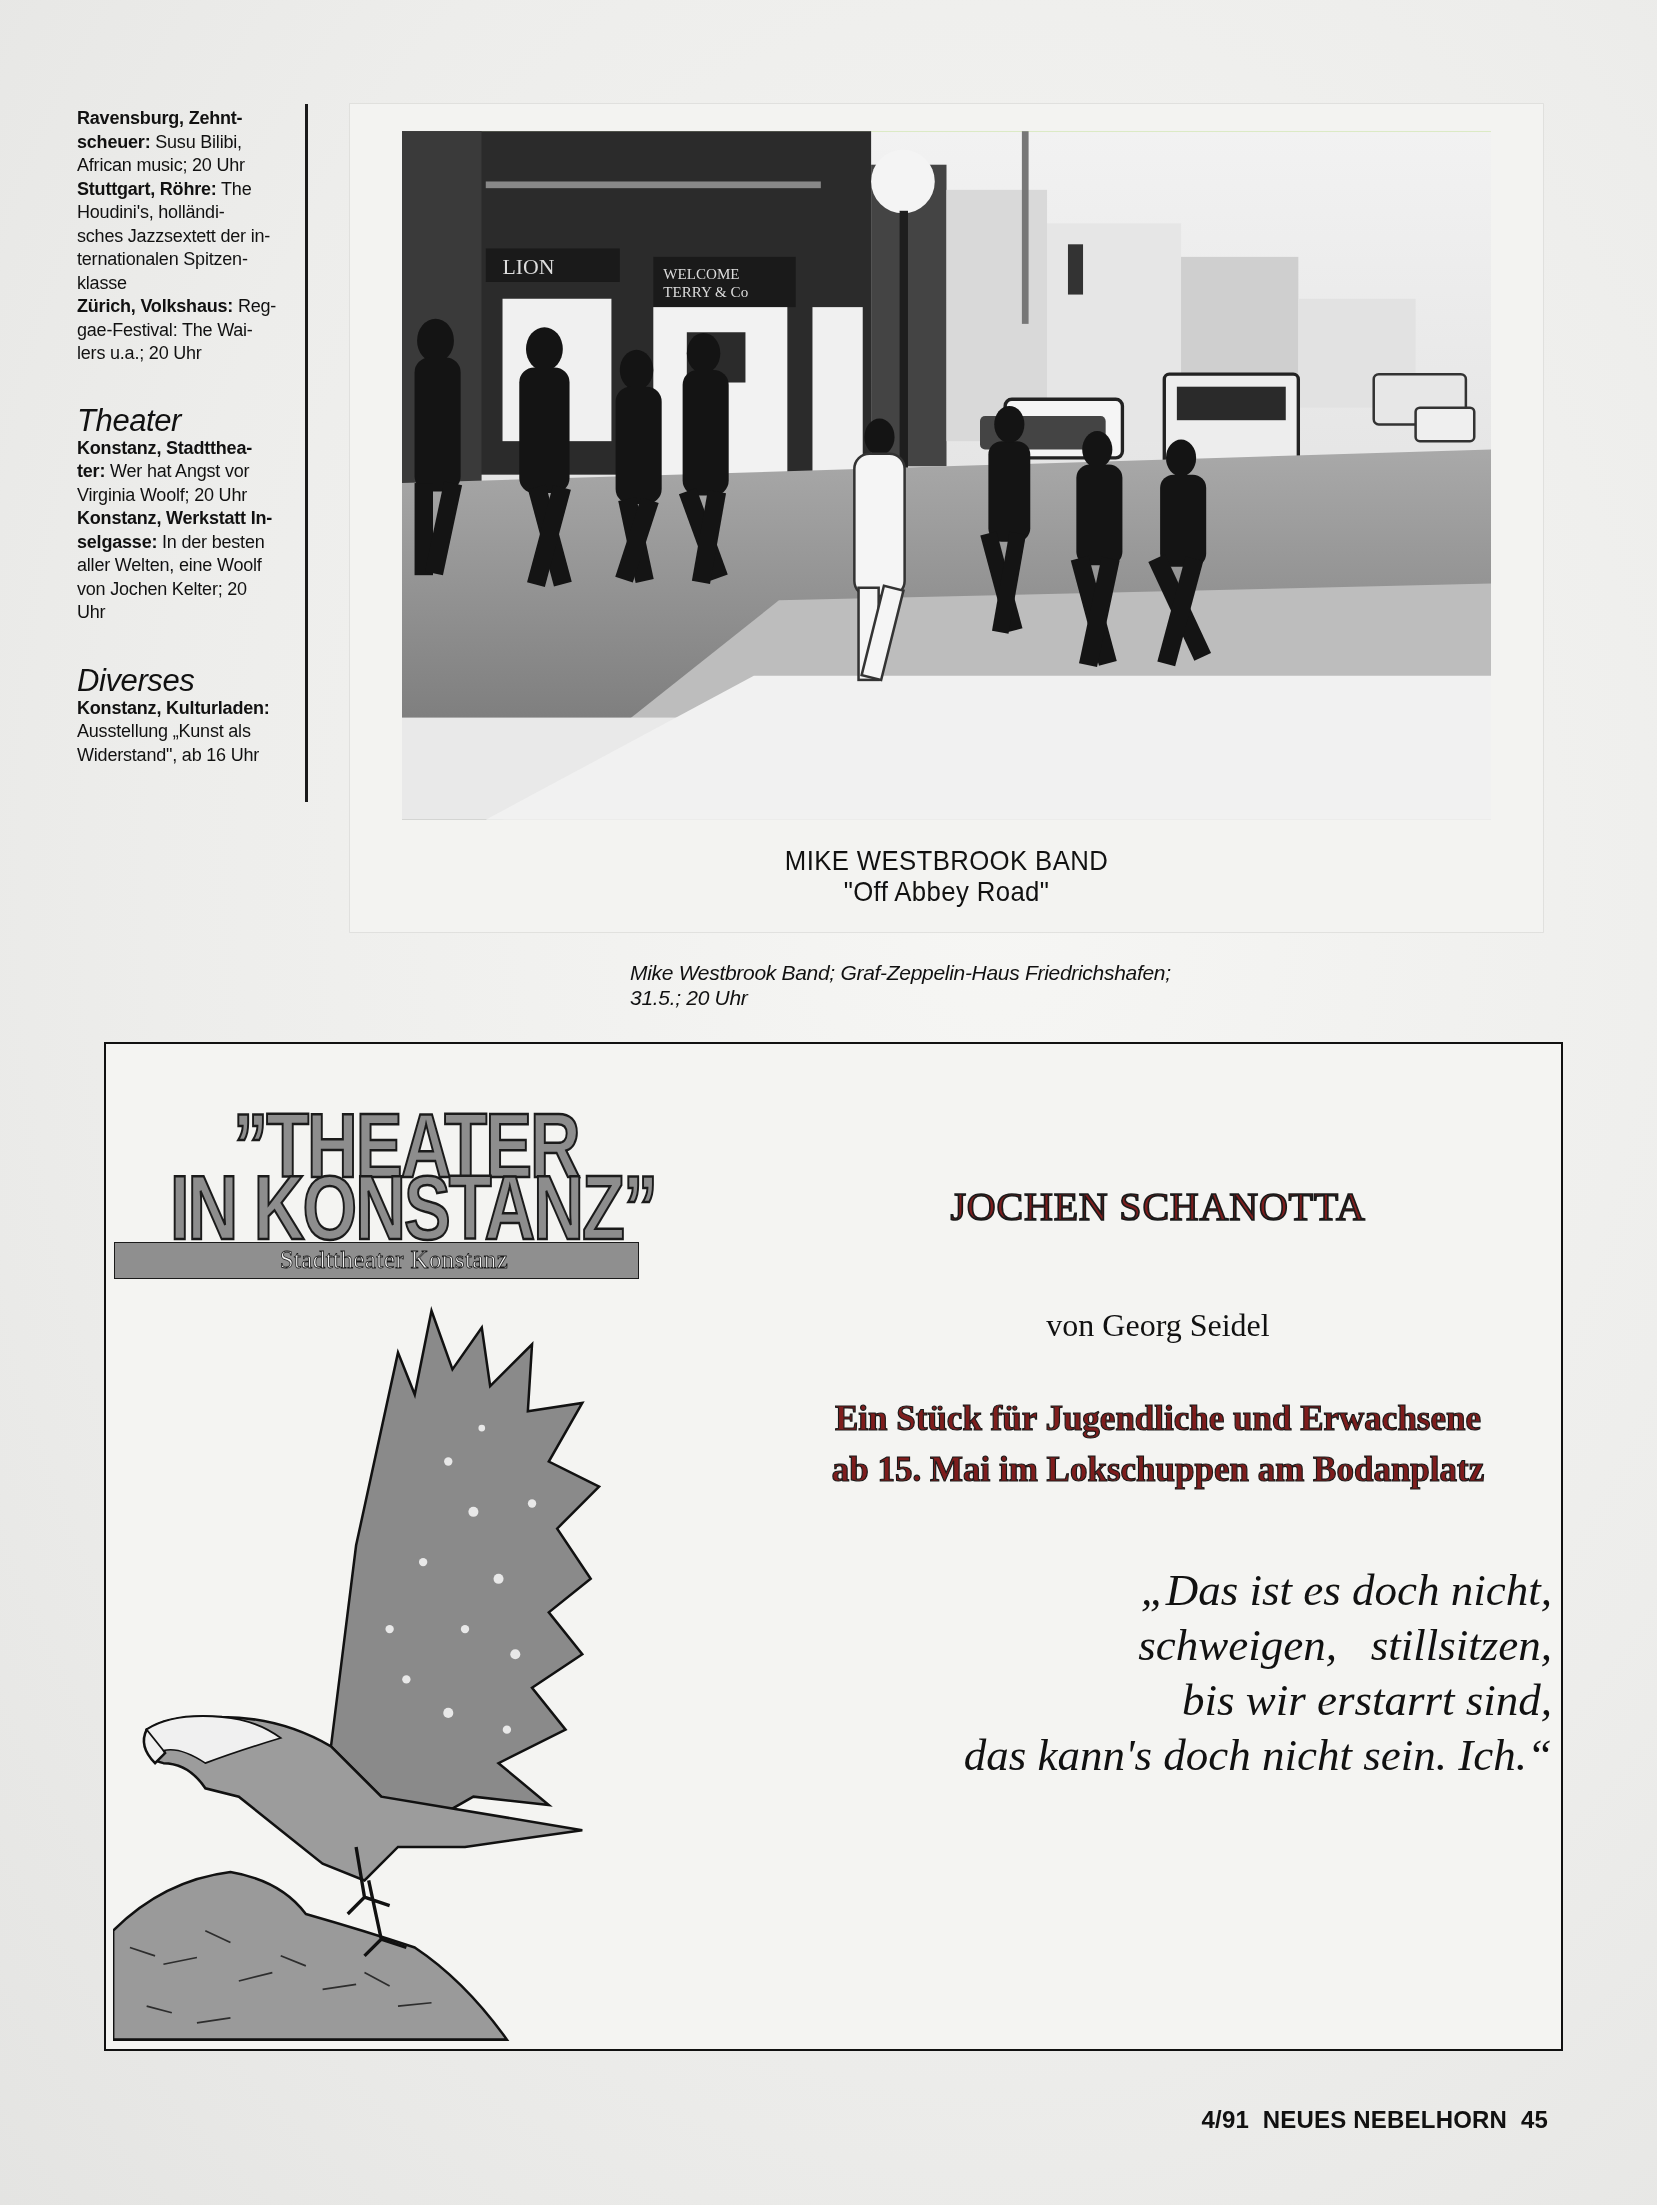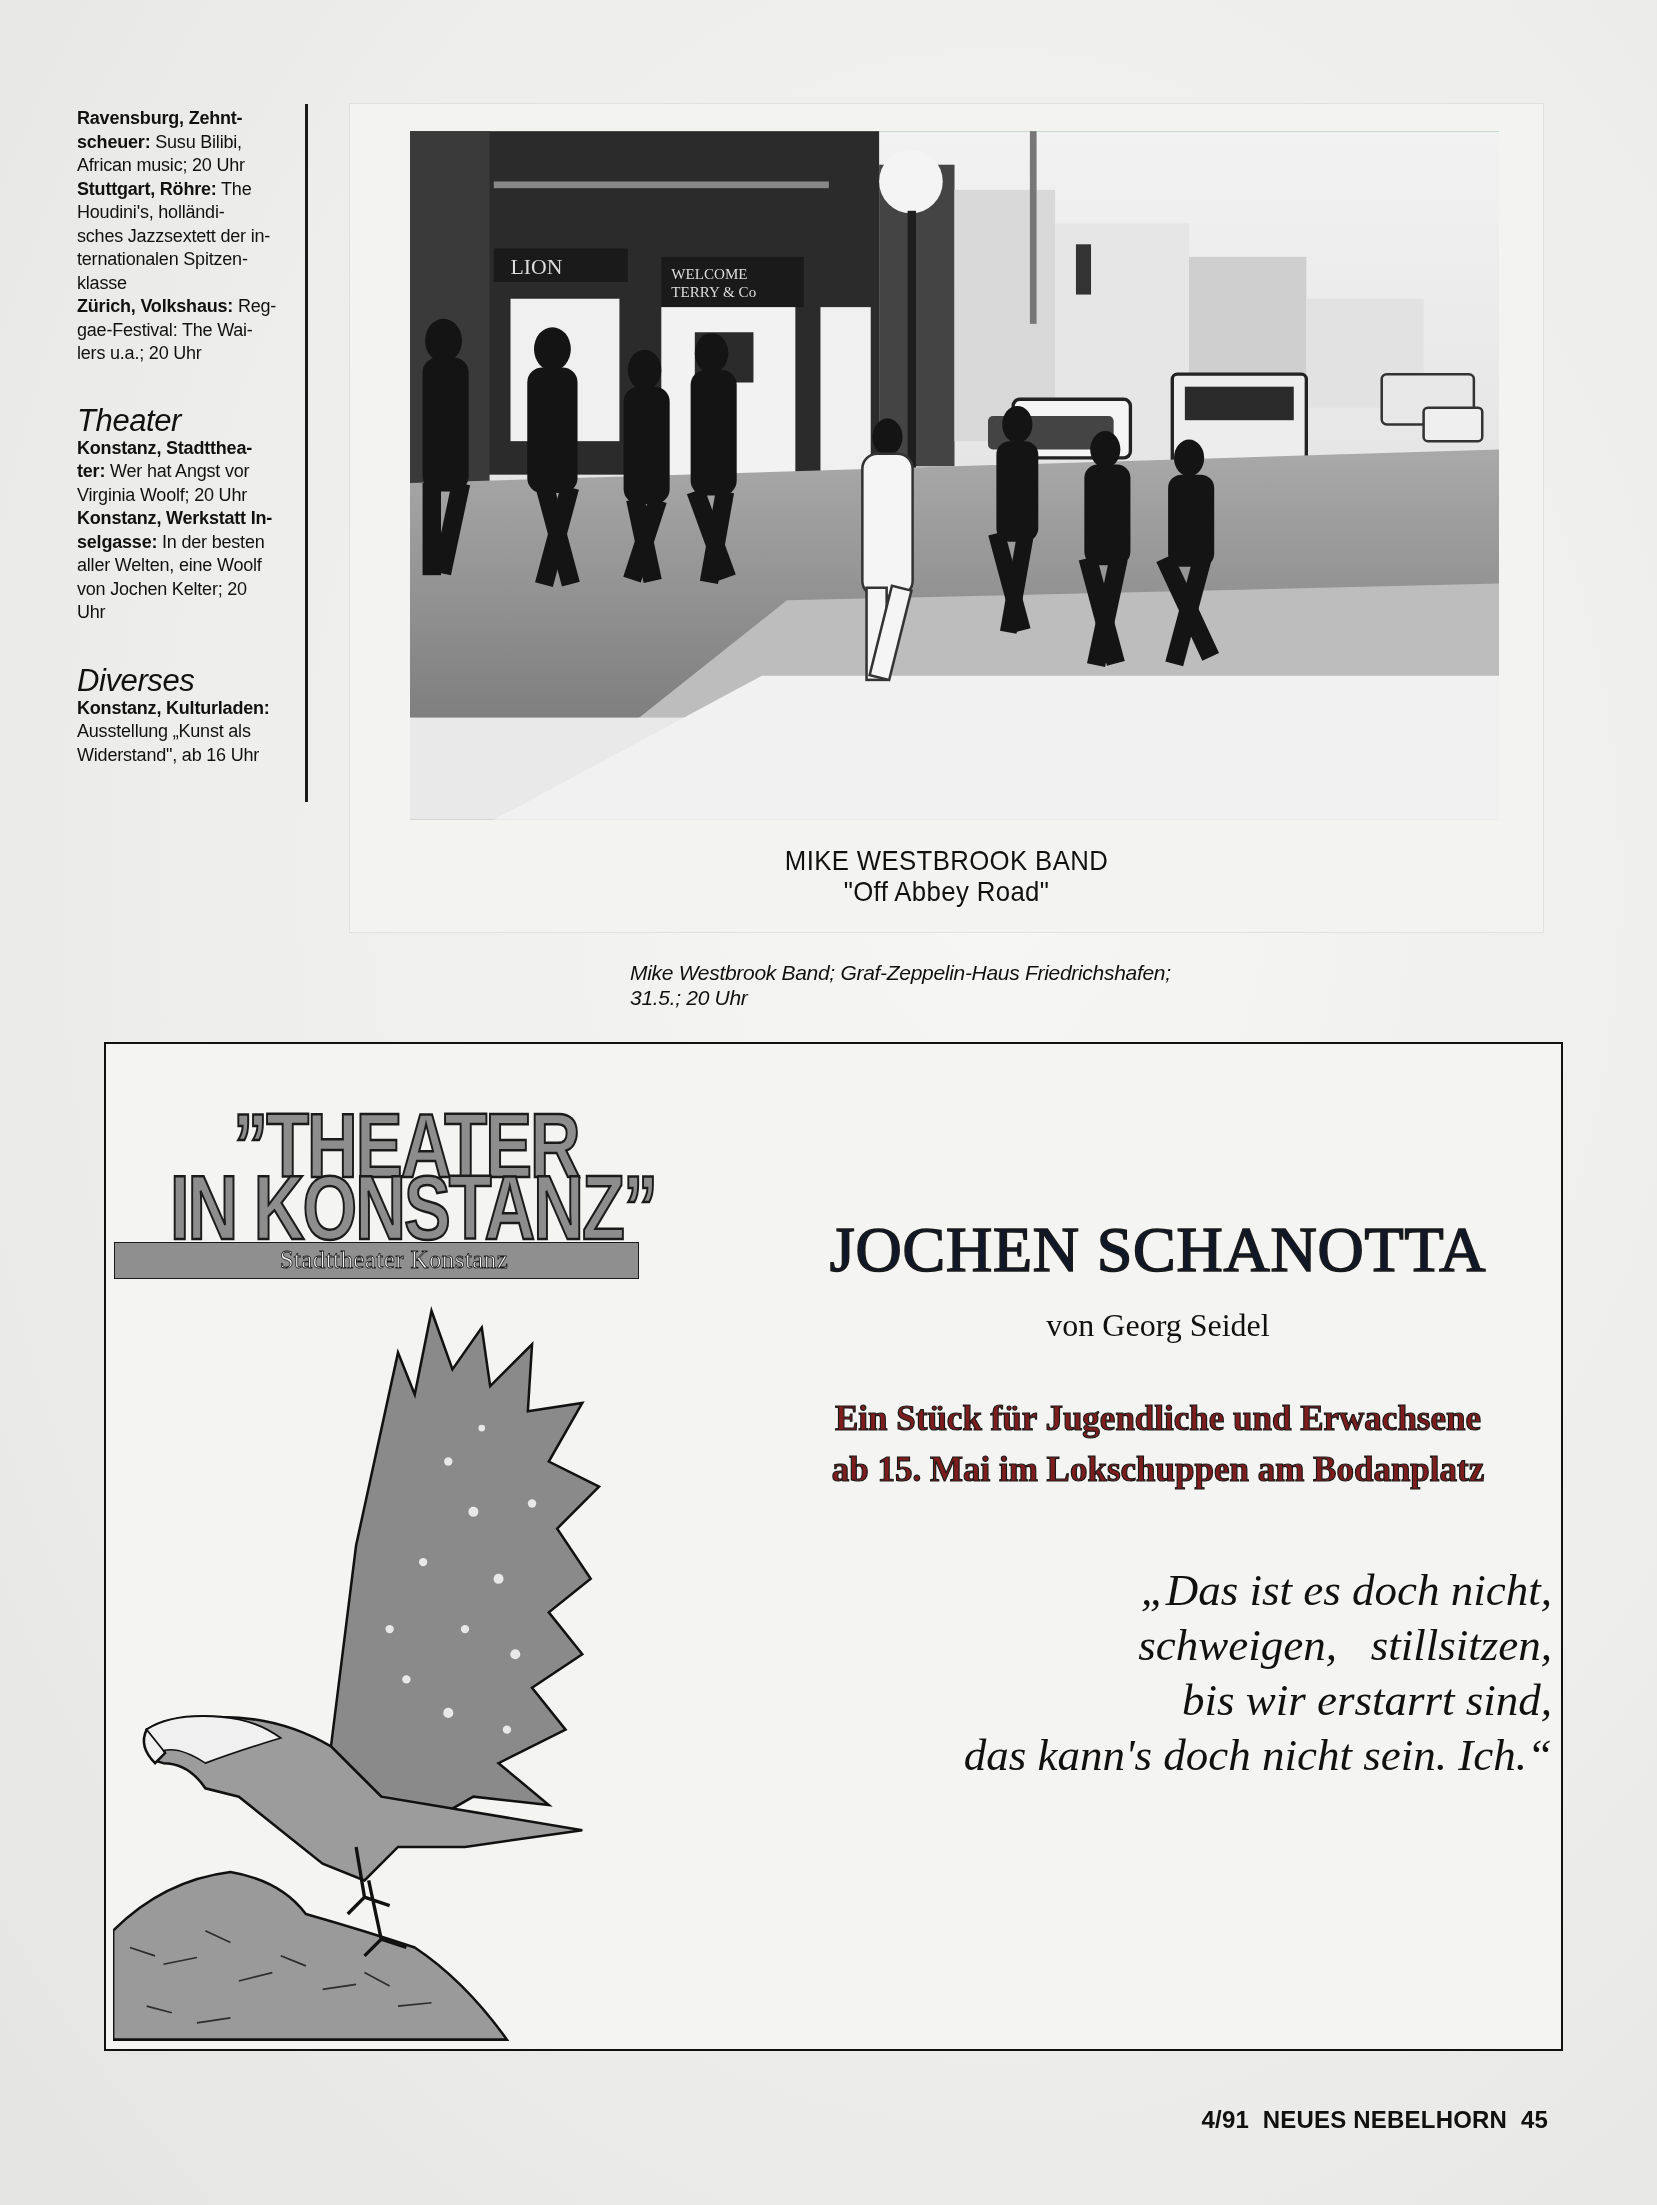--- a/index.html
+++ b/index.html
@@ -26,22 +26,22 @@
   .col-rule {
     position:absolute; left:305px; top:104px; width:2.5px; height:698px; background:#1a1a1a;
   }
   
   .photo-print {
     position:absolute; left:350px; top:104px; width:1193px; height:828px;
     background:#f3f3f1;
     box-shadow: 0 0 0 0.8px #dcdcda;
   }
   .photo {
-    position:absolute; left:60px; top:27px; width:1089px; height:689px; overflow:hidden;
-    background:#15803d;
+    position:absolute; left:52px; top:27px; width:1089px; height:689px; overflow:hidden;
+    background:#84cc16;
   }
   .photo svg { display:block; }
   .print-caption {
     position:absolute; left:0; width:100%; text-align:center;
     font-family:"Liberation Sans", sans-serif; font-size:28px; letter-spacing:0.4px;
     transform:scaleX(0.92);
   }
   .print-caption.l1 { top:741px; }
   .print-caption.l2 { top:772px; }
   
@@ -76,22 +76,22 @@
     padding-left:34px; box-sizing:border-box;
   }
   .eagle {
     position:absolute; left:6.7px; top:250px;
   }
   .ad-right {
     position:absolute; left:658px; top:0; width:788px; text-align:center;
     font-family:"Liberation Serif", serif;
   }
   .ad-title {
-    position:absolute; left:0; width:100%; top:169px;
-    font-size:64px; color:#0f172a; -webkit-text-stroke:1.7px #1a1a1a;
+    position:absolute; left:0; width:100%; top:139px;
+    font-size:40px; color:#7f1d1d; -webkit-text-stroke:1.7px #1a1a1a;
     letter-spacing:0.8px;
   }
   .ad-author {
     position:absolute; left:0; width:100%; top:263px;
     font-size:32px; color:#111;
   }
   .ad-tagline {
     position:absolute; left:0; width:100%;
     font-size:35px; font-weight:bold; color:#7f1d1d; -webkit-text-stroke:1.2px #1a1a1a;
   }

